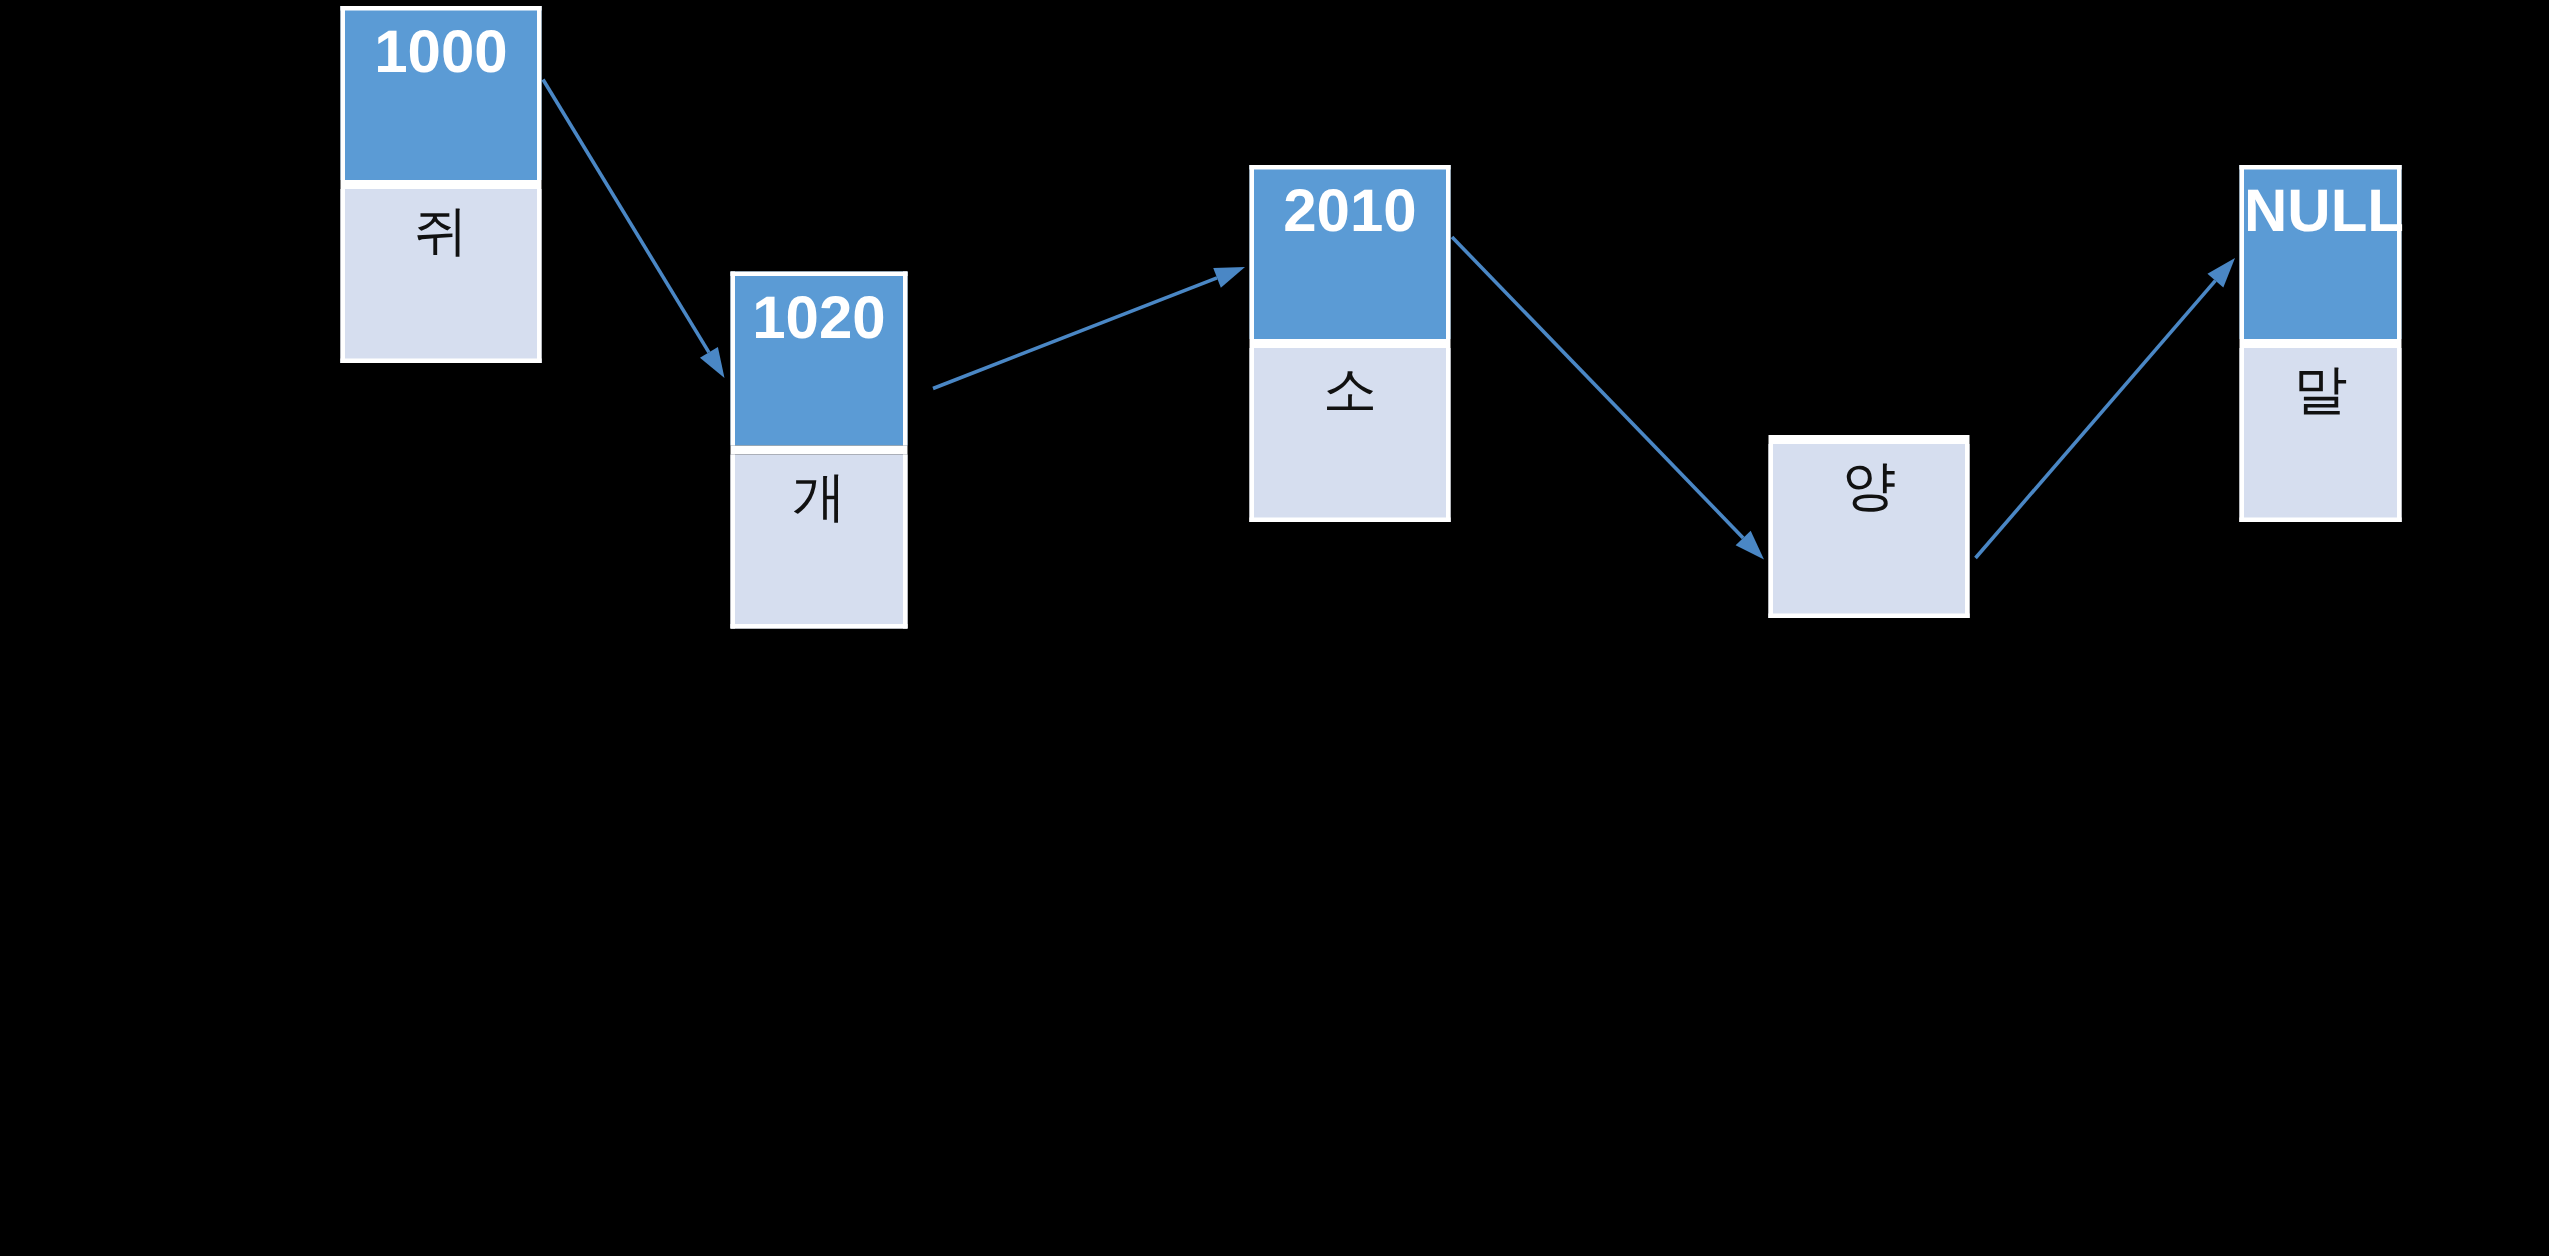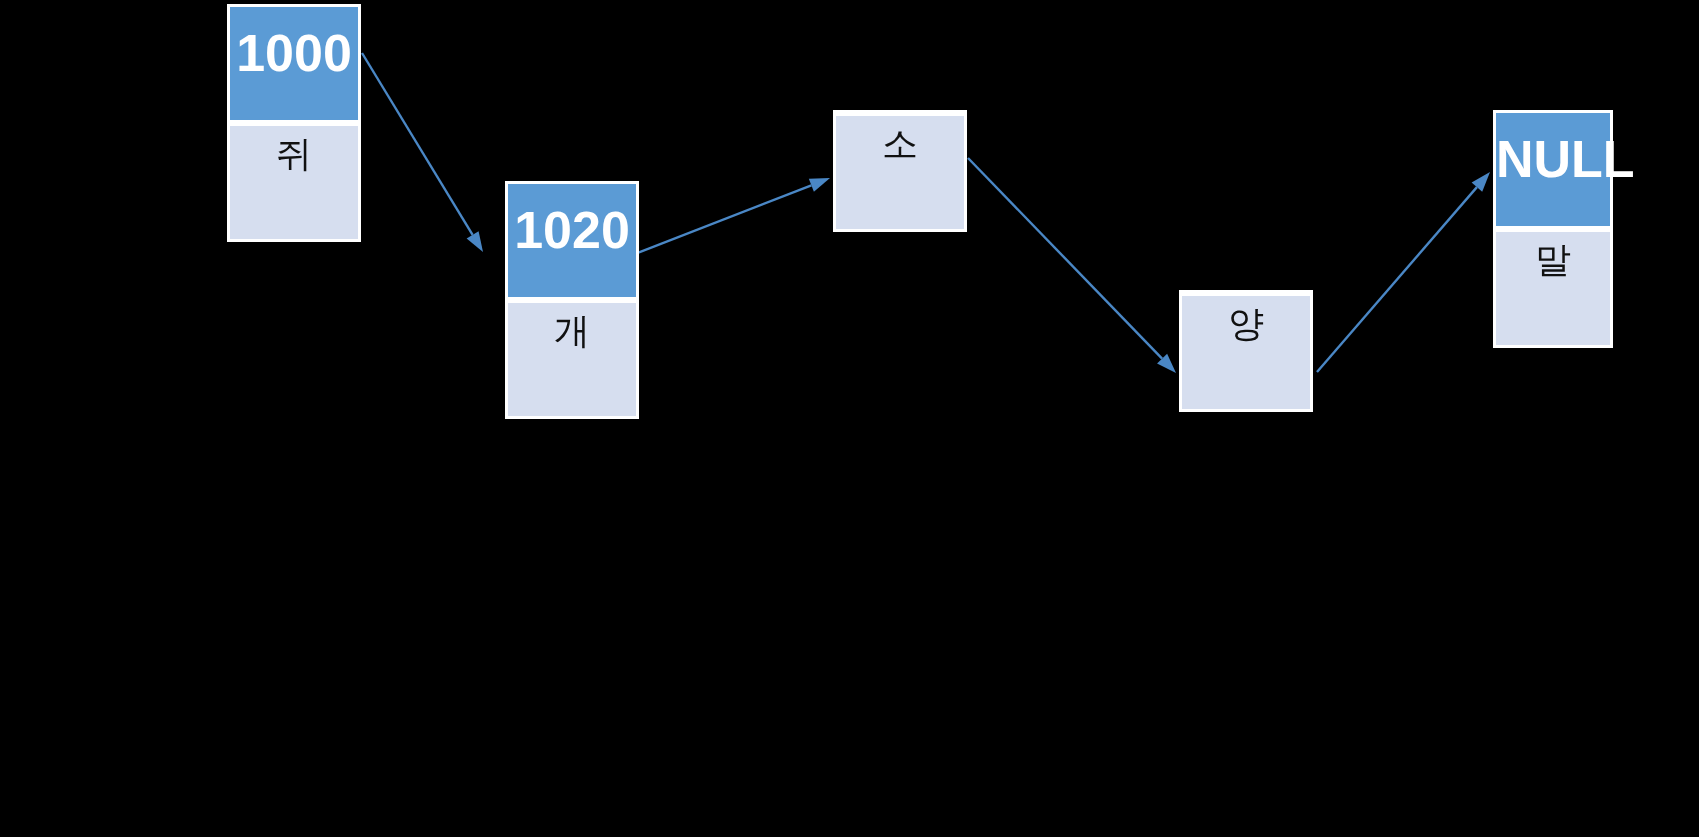--- a/index.html
+++ b/index.html
@@ -28,24 +28,24 @@
   }
   .node {
     position: absolute;
     box-sizing: border-box;
   }
   .node-addr {
     box-sizing: border-box;
     width: 100%;
     color: #FFFFFF;
     font-weight: bold;
-    font-size: 52px;
+    font-size: 40px;
     line-height: 1;
     text-align: center;
-    padding-top: 20px;
+    padding-top: 8px;
     letter-spacing: 0px;
     border: 3px solid #FFFFFF;
     border-bottom: none;
   }
   .node-gap {
     height: 6px;
     width: 100%;
     background: #FFFFFF;
   }
   .node-value {
@@ -83,33 +83,34 @@
         <polygon points="1490,172 1482.2099802008306,191.70572484149085 1471.6216037747754,182.54677923295299" fill="#4A87C5"></polygon>
       </g>
     </svg>
 
   <div id="node-layer">
       <div class="node" style="left: 227px; top: 4px; width: 134px;">
         <div class="node-addr" style="height: 116px; background: rgb(91, 155, 213); color: rgb(255, 255, 255); border-color: rgb(255, 255, 255);">1000</div>
         <div class="node-gap" style="background: rgb(255, 255, 255);"></div>
         <div class="node-value" style="height: 116px; background: rgb(214, 222, 239); color: rgb(17, 17, 17); border-color: rgb(255, 255, 255);">쥐</div>
       </div>
-      <div class="node" style="left: 505px; top: 181px; width: 134px;">
+      <div class="node" style="left: 487px; top: 181px; width: 118px;">
         <div class="node-addr" style="height: 116px; background: rgb(91, 155, 213); color: rgb(255, 255, 255); border-color: rgb(255, 255, 255);">1020</div>
         <div class="node-gap" style="background: rgb(255, 255, 255);"></div>
         <div class="node-value" style="height: 116px; background: rgb(214, 222, 239); color: rgb(17, 17, 17); border-color: rgb(255, 255, 255);">개</div>
       </div>
       <div class="node" style="left: 833px; top: 110px; width: 134px;">
+        <div class="node-addr" style="height: 116px; background: rgb(91, 155, 213); color: rgb(255, 255, 255); border-color: rgb(255, 255, 255);">2010</div>
         <div class="node-gap" style="background: rgb(255, 255, 255);"></div>
         <div class="node-value" style="height: 116px; background: rgb(214, 222, 239); color: rgb(17, 17, 17); border-color: rgb(255, 255, 255);">소</div>
       </div>
       <div class="node" style="left: 1179px; top: 290px; width: 134px;">
         <div class="node-gap" style="background: rgb(255, 255, 255);"></div>
         <div class="node-value" style="height: 116px; background: rgb(214, 222, 239); color: rgb(17, 17, 17); border-color: rgb(255, 255, 255);">양</div>
       </div>
-      <div class="node" style="left: 1493px; top: 110px; width: 120px;">
+      <div class="node" style="left: 1493px; top: 110px; width: 108px;">
         <div class="node-addr" style="height: 116px; background: rgb(91, 155, 213); color: rgb(255, 255, 255); border-color: rgb(255, 255, 255);">NULL</div>
         <div class="node-gap" style="background: rgb(255, 255, 255);"></div>
         <div class="node-value" style="height: 116px; background: rgb(214, 222, 239); color: rgb(17, 17, 17); border-color: rgb(255, 255, 255);">말</div>
       </div>
     </div>
 
 </div>
 
 </body></html>

